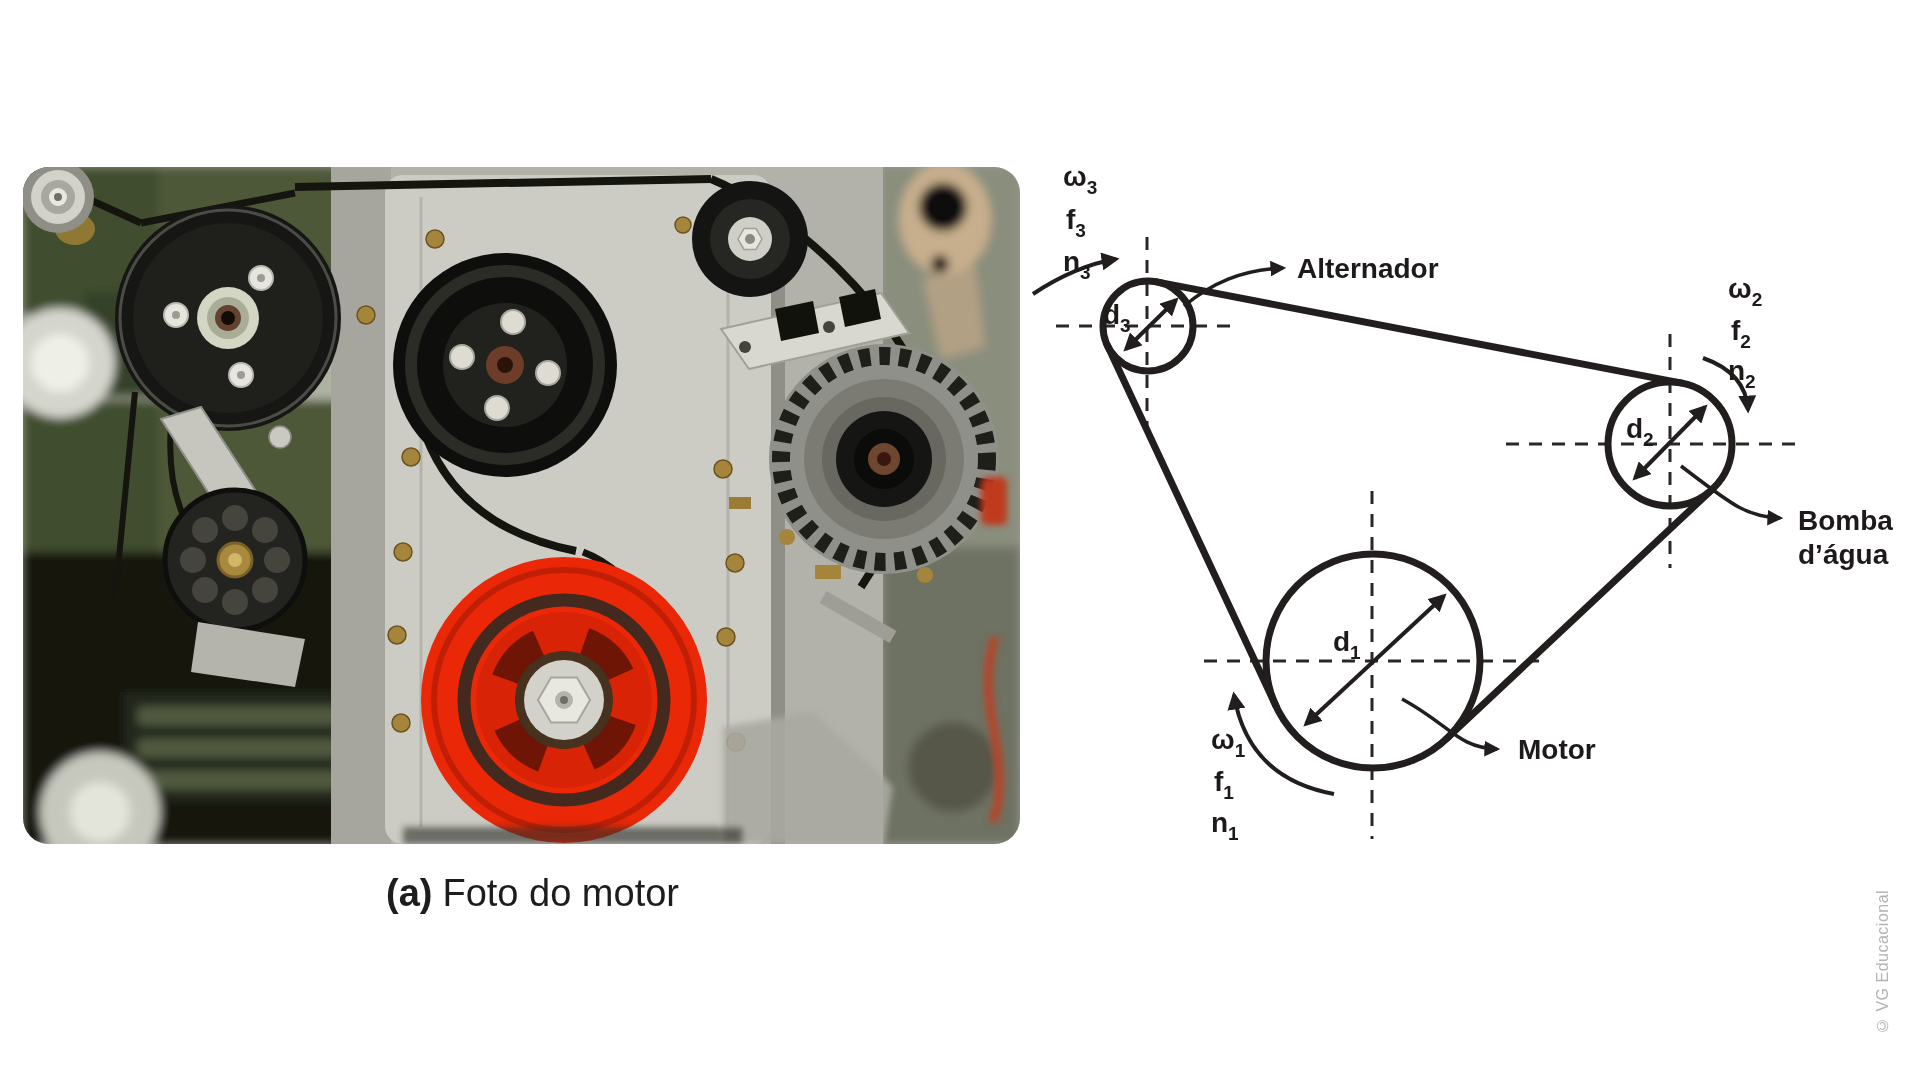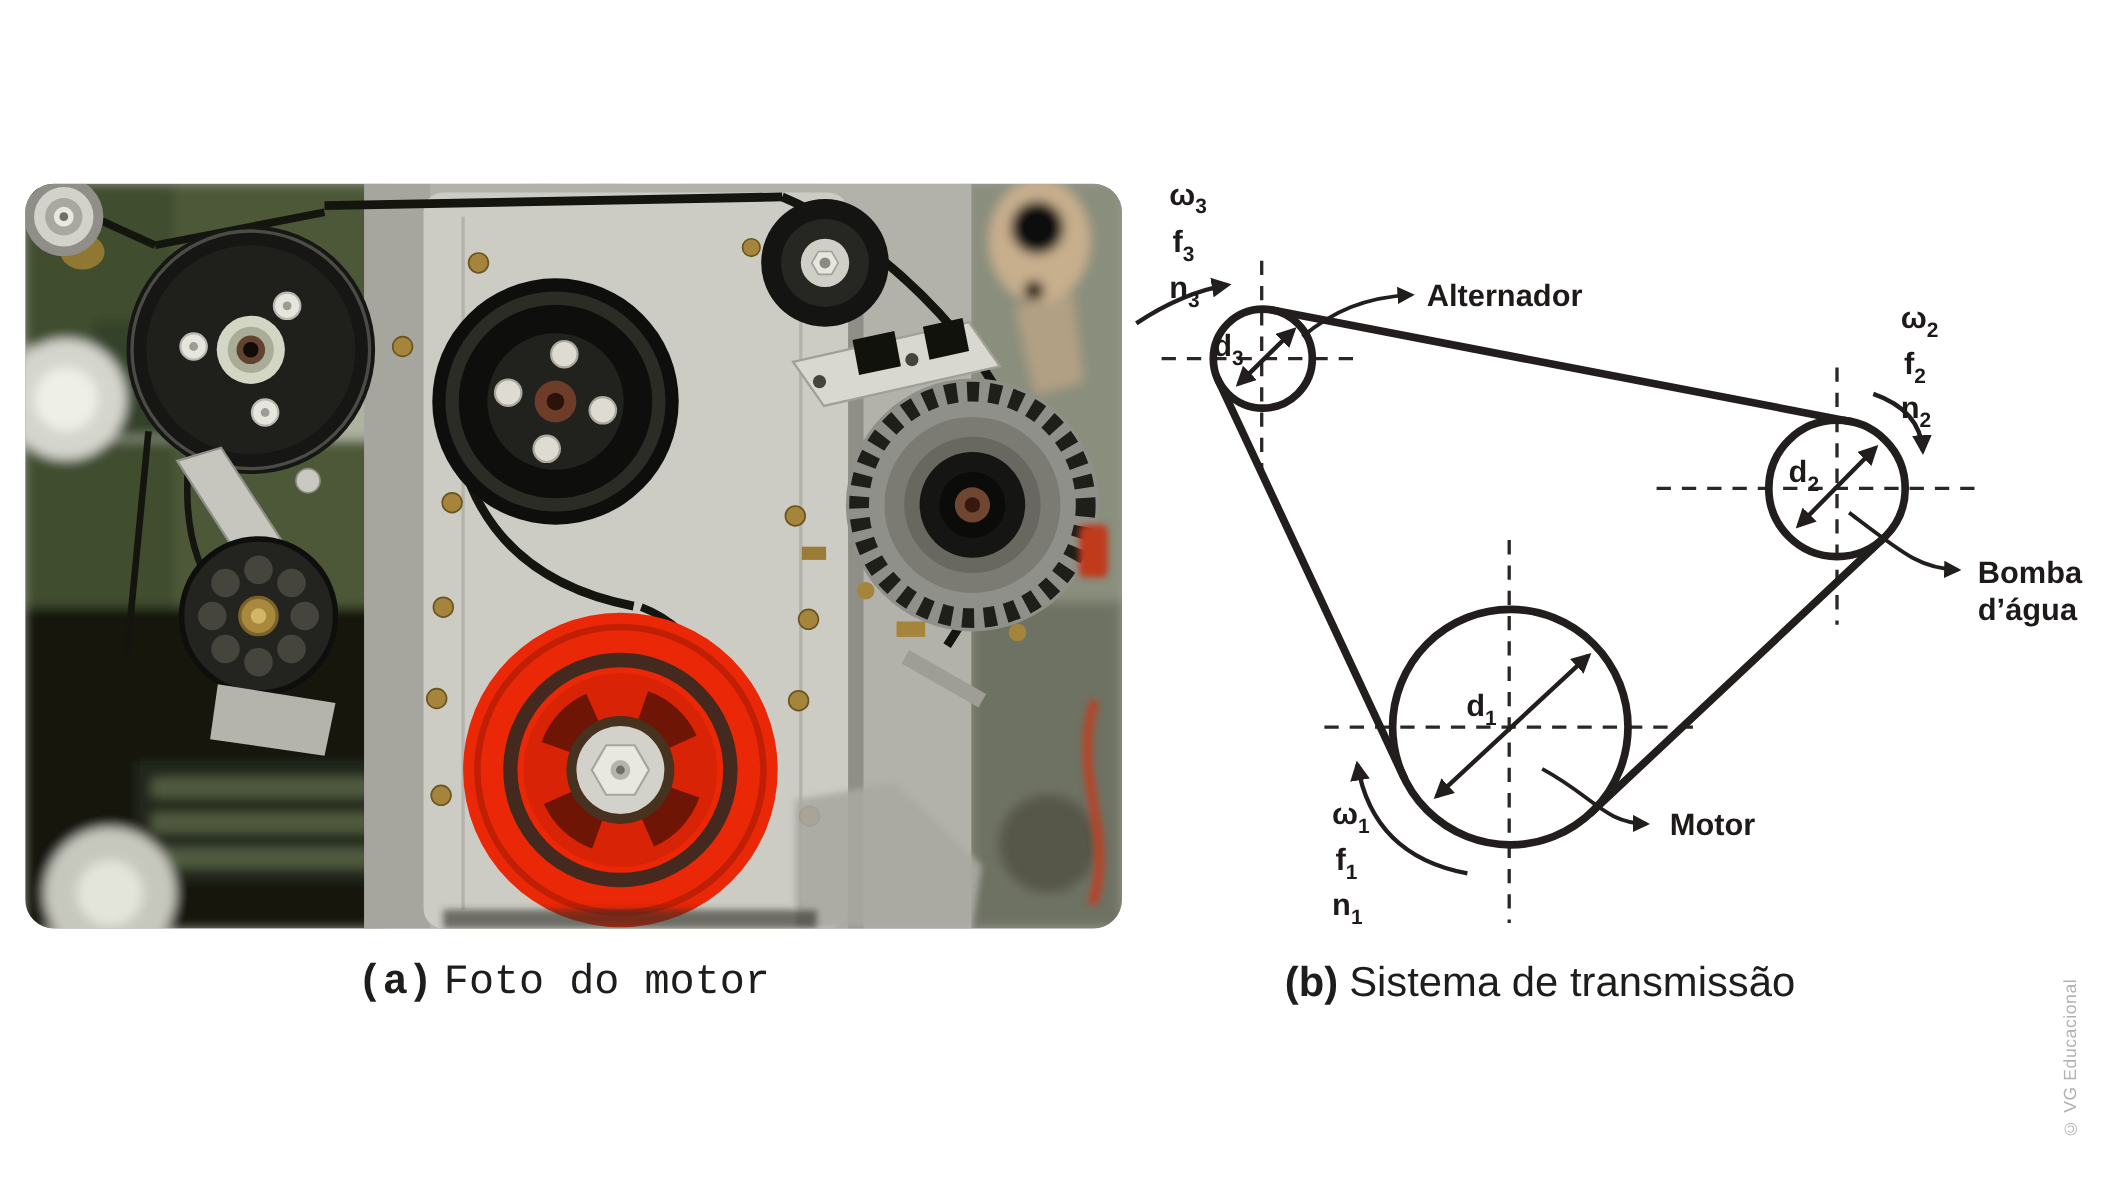--- a/index.html
+++ b/index.html
@@ -2,21 +2,21 @@
 <html><head>
 <meta charset="utf-8">
 <style>
   html,body{margin:0;padding:0;background:#ffffff;font-family:"Liberation Sans","DejaVu Sans",sans-serif;}
   .stage{position:relative;width:1920px;height:1080px;background:#fff;overflow:hidden;}
   .photo{position:absolute;left:23px;top:167px;width:997px;height:677px;border-radius:26px;overflow:hidden;background:#9a9a91;}
   .photo svg{display:block;width:100%;height:100%;}
   .diagram{position:absolute;left:1020px;top:140px;width:900px;height:720px;}
   .cap{position:absolute;top:872px;height:50px;font-size:38px;color:#1d1d1b;text-align:center;white-space:nowrap;}
   .cap b{font-weight:700;margin-right:10px;}
-  .cap-a{left:14px;width:997px;font-family:Liberation Mono, monospace;}
+  .cap-a{left:34px;width:997px;}
   .cap-b{left:1000px;width:800px;}
   .watermark{position:absolute;left:1874px;top:876px;width:26px;height:158px;
     writing-mode:vertical-rl;transform:rotate(180deg);font-size:16px;color:#b2b2b2;letter-spacing:.5px;}
   
   .pulley{fill:none;stroke:#221e1e;stroke-width:7;}
   .belt{stroke:#221e1e;stroke-width:7;stroke-linecap:round;}
   .cl{stroke:#2a2726;stroke-width:3;stroke-dasharray:13 10;}
   .dia{stroke:#221e1e;stroke-width:4;fill:none;}
   .rot{stroke:#221e1e;stroke-width:4;fill:none;}
   .ptr{stroke:#221e1e;stroke-width:3.5;fill:none;}
@@ -271,16 +271,15 @@
     <text class="lbl" x="1728" y="298"><tspan>ω</tspan><tspan class="sub" dy="8">2</tspan></text>
     <text class="lbl" x="1731" y="340"><tspan>f</tspan><tspan class="sub" dy="8">2</tspan></text>
     <text class="lbl" x="1728" y="380"><tspan>n</tspan><tspan class="sub" dy="8">2</tspan></text>
 
     <text class="lbl" x="1063" y="186"><tspan>ω</tspan><tspan class="sub" dy="8">3</tspan></text>
     <text class="lbl" x="1066" y="229"><tspan>f</tspan><tspan class="sub" dy="8">3</tspan></text>
     <text class="lbl" x="1063" y="271"><tspan>n</tspan><tspan class="sub" dy="8">3</tspan></text>
   </svg>
 
   <div class="cap cap-a"><b>(a)</b><span>Foto do motor</span></div>
-  <div class="cap cap-b"><b>(b)</b><span>Sistema de transmissão</span></div>
 
   <div class="watermark">© VG Educacional</div>
 </div>
 
 </body></html>

